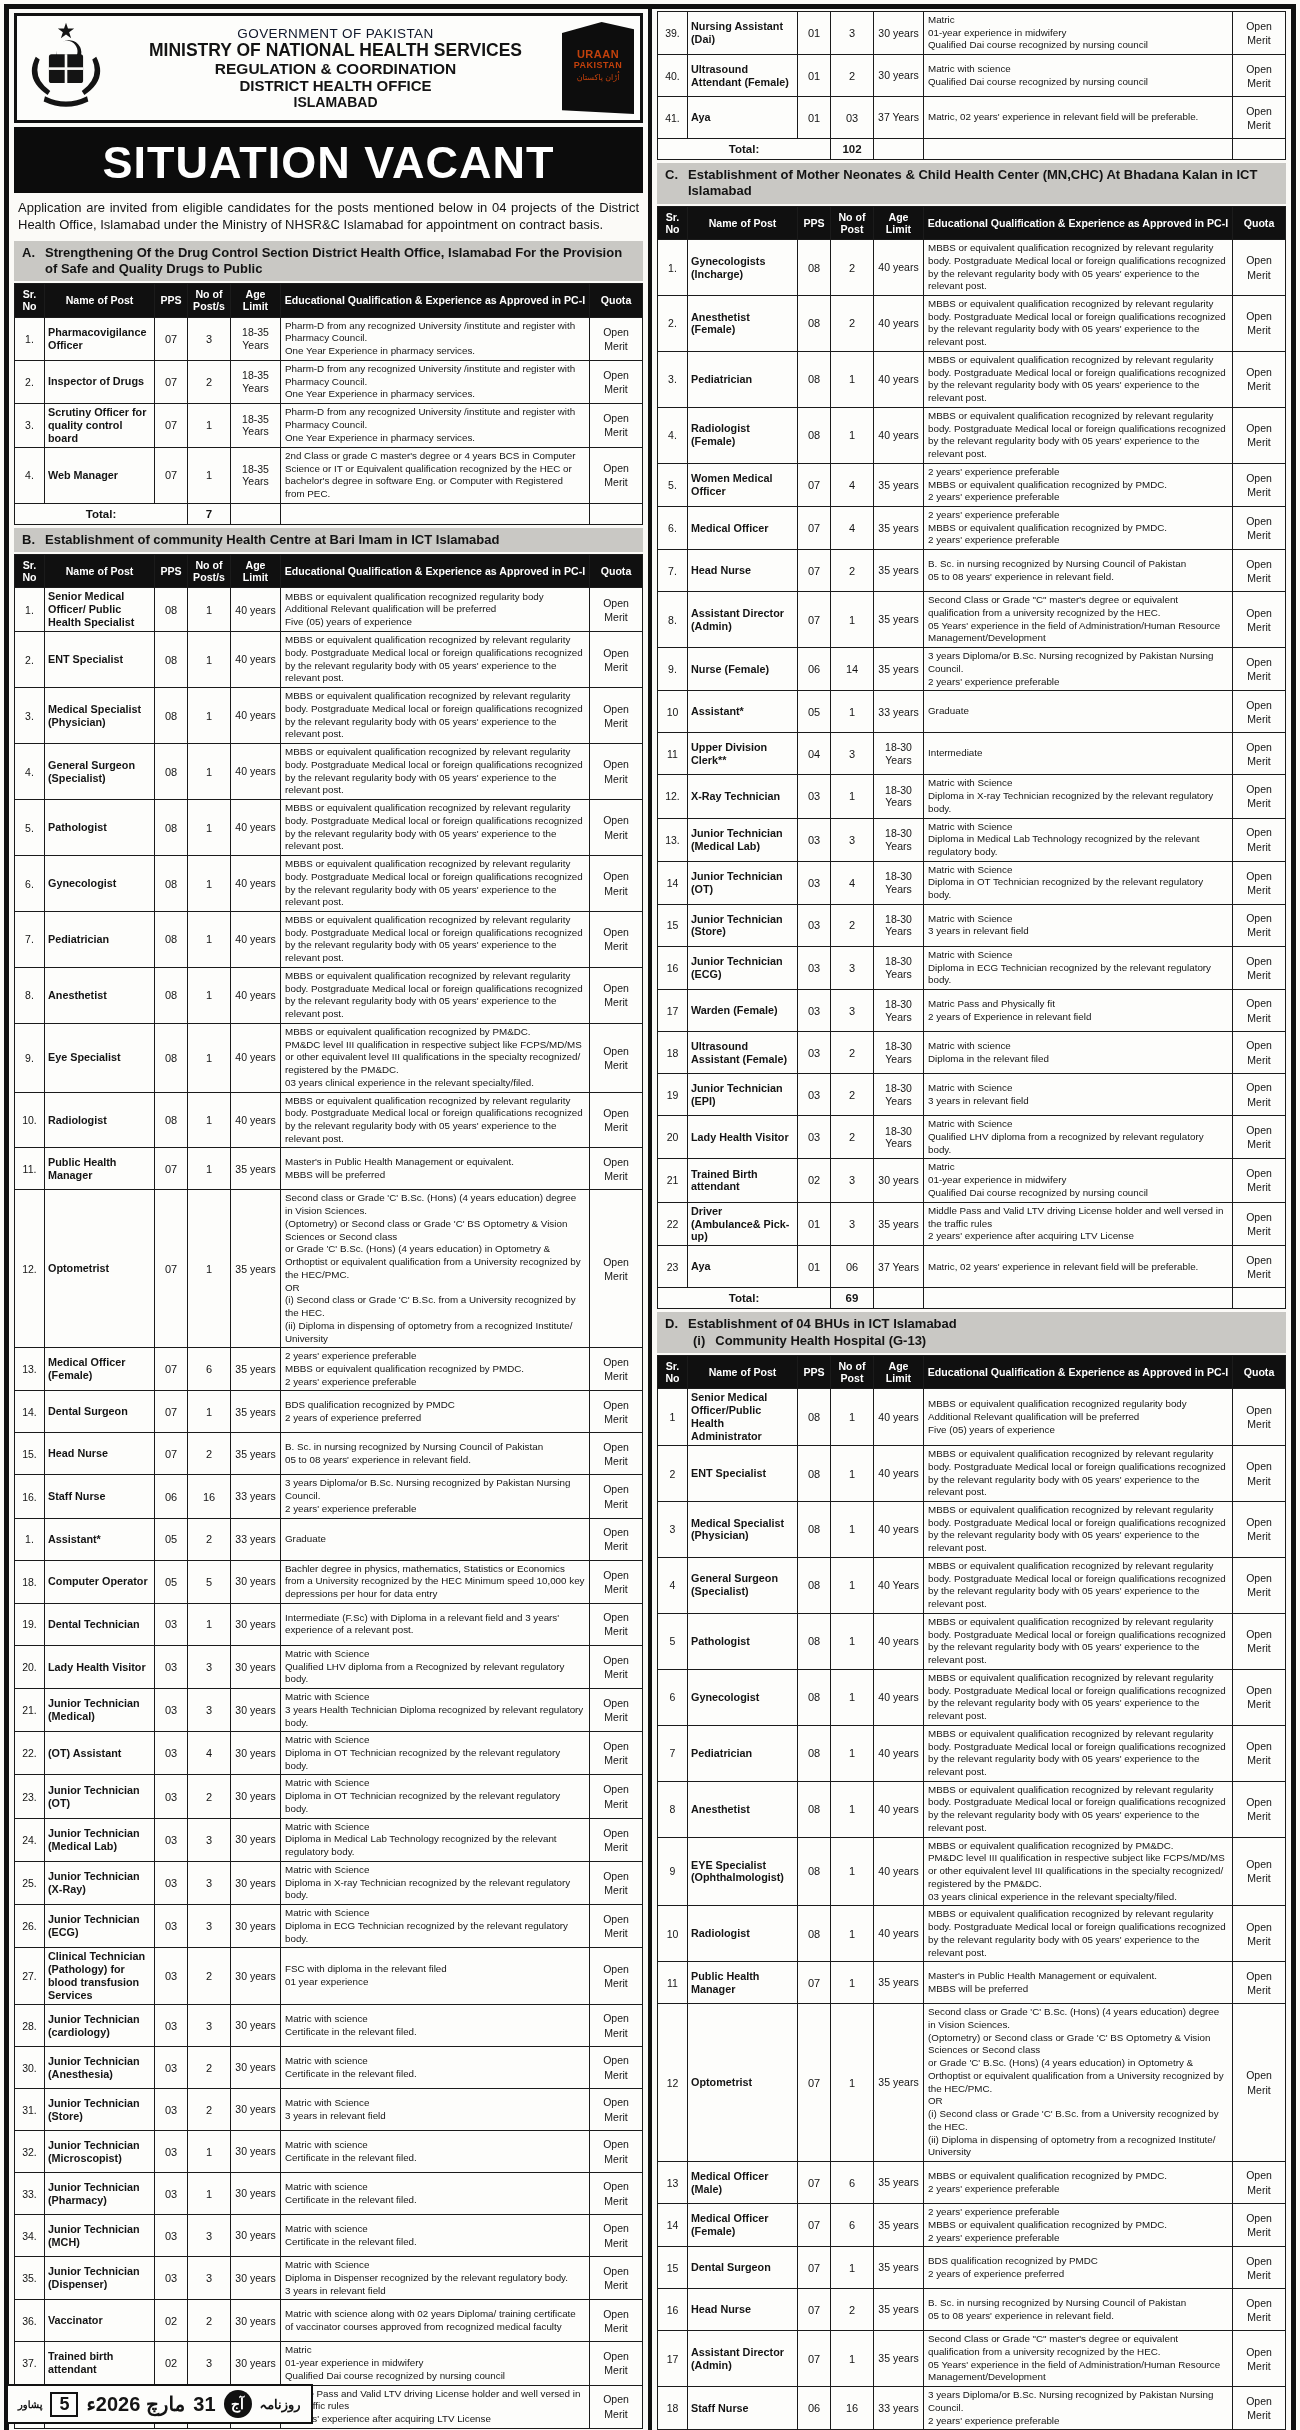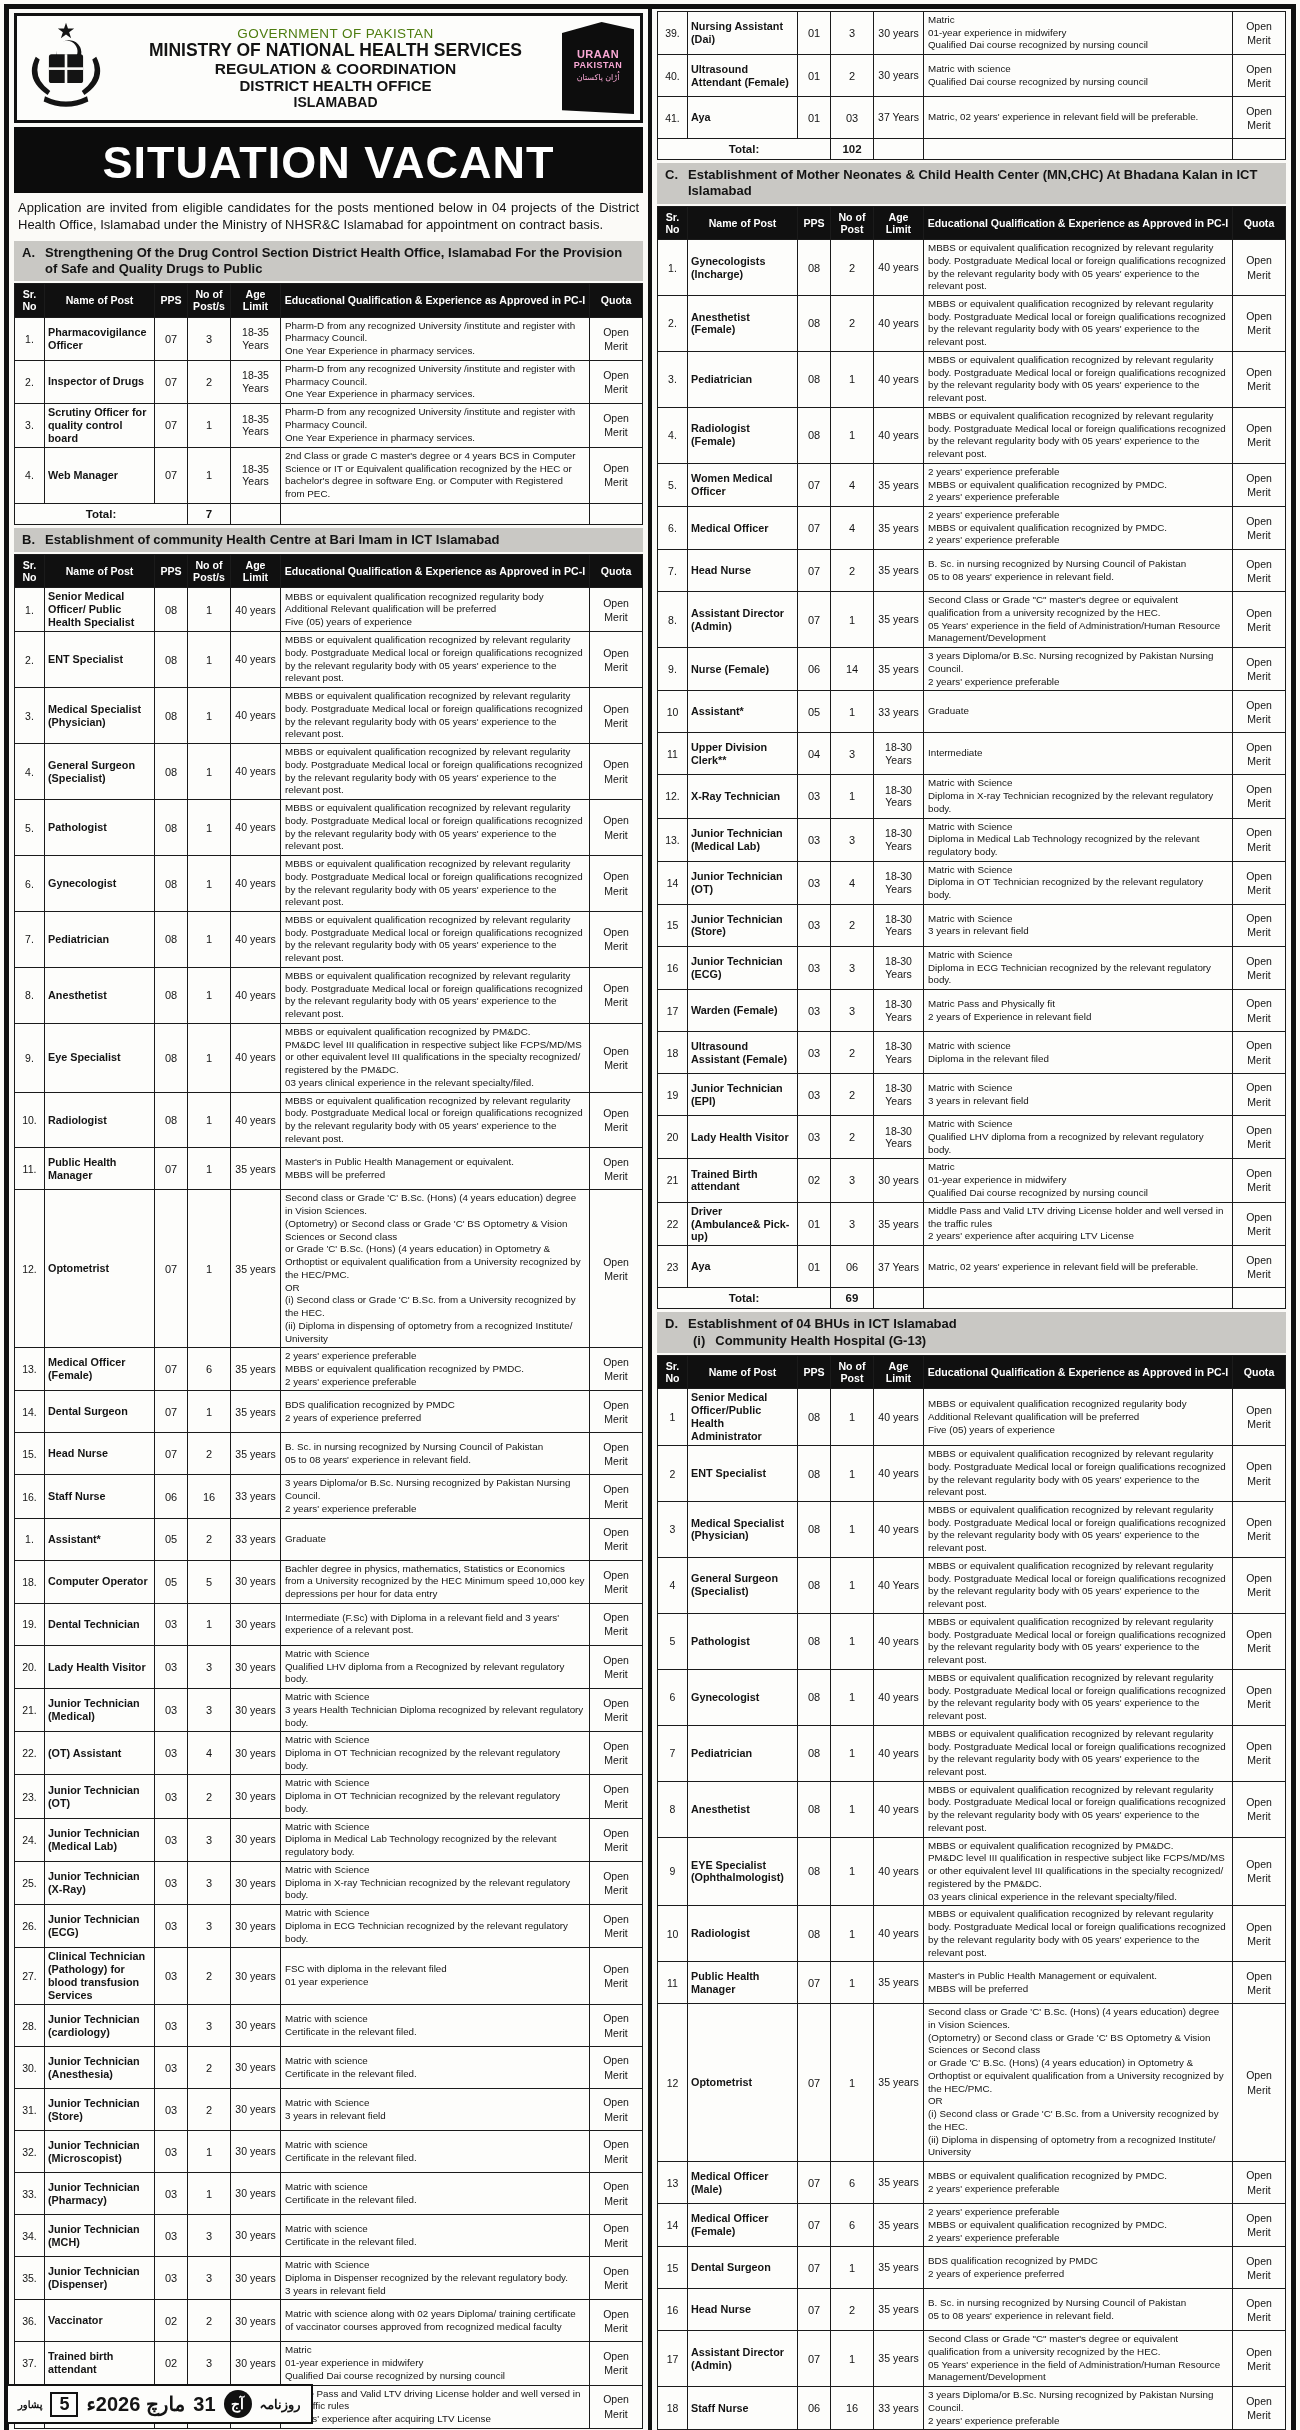--- a/index.html
+++ b/index.html
@@ -8,26 +8,26 @@
   .frame { position:absolute; top:4px; left:4px; width:1292px; min-height:2372px;
            border:5px solid #0f0f0f; background:#fbfaf7; display:flex; }
   .col { width:50%; padding:4px 5px; }
   .col.left { border-right:2px solid #111; }
   .col.right { border-left:2px solid #111; padding-top:2px; }
 
   
   .masthead { border:3px solid #111; display:flex; align-items:center; padding:4px 6px; min-height:108px; background:#fdfdfb; }
   .emblem { width:86px; text-align:center; flex:0 0 auto; }
   .mast-text { flex:1 1 auto; text-align:center; line-height:1.12; }
-  .mt-govt { font-size:13.5px; letter-spacing:.4px; color:#4d7c0f; }
+  .mt-govt { font-size:13.5px; letter-spacing:.4px; color:#0f172a; }
   .mt-min  { font-size:17.5px; font-weight:bold; }
   .mt-reg  { font-size:15.5px; font-weight:bold; }
   .mt-off  { font-size:15px; font-weight:bold; }
   .mt-city { font-size:14px; font-weight:bold; }
-  .uraan { flex:0 0 auto; width:72px; height:92px; background:#0d0d0d; color:#f9a8d4; text-align:center;
+  .uraan { flex:0 0 auto; width:72px; height:92px; background:#0d0d0d; color:#c2410c; text-align:center;
            clip-path:polygon(0 12%, 55% 0, 100% 8%, 100% 100%, 0 96%); padding-top:26px; }
   .uraan .u1 { font-size:11px; font-weight:bold; letter-spacing:.5px; }
   .uraan .u2 { font-size:9px; font-weight:bold; letter-spacing:.5px; }
   .uraan .u3 { font-size:8px; margin-top:3px; }
 
   .banner { background:#0c0c0c; color:#fff; text-align:center; font-weight:bold; font-size:45px;
             letter-spacing:1px; margin-top:4px; padding:10px 0 4px 0; }
   .intro { font-size:13px; line-height:1.3; text-align:justify; padding:7px 4px 5px 4px; }
 
   .secbar { background:#c9c8c4; display:flex; gap:10px; padding:4px 6px 4px 8px; margin:2px 0 2px 0;

